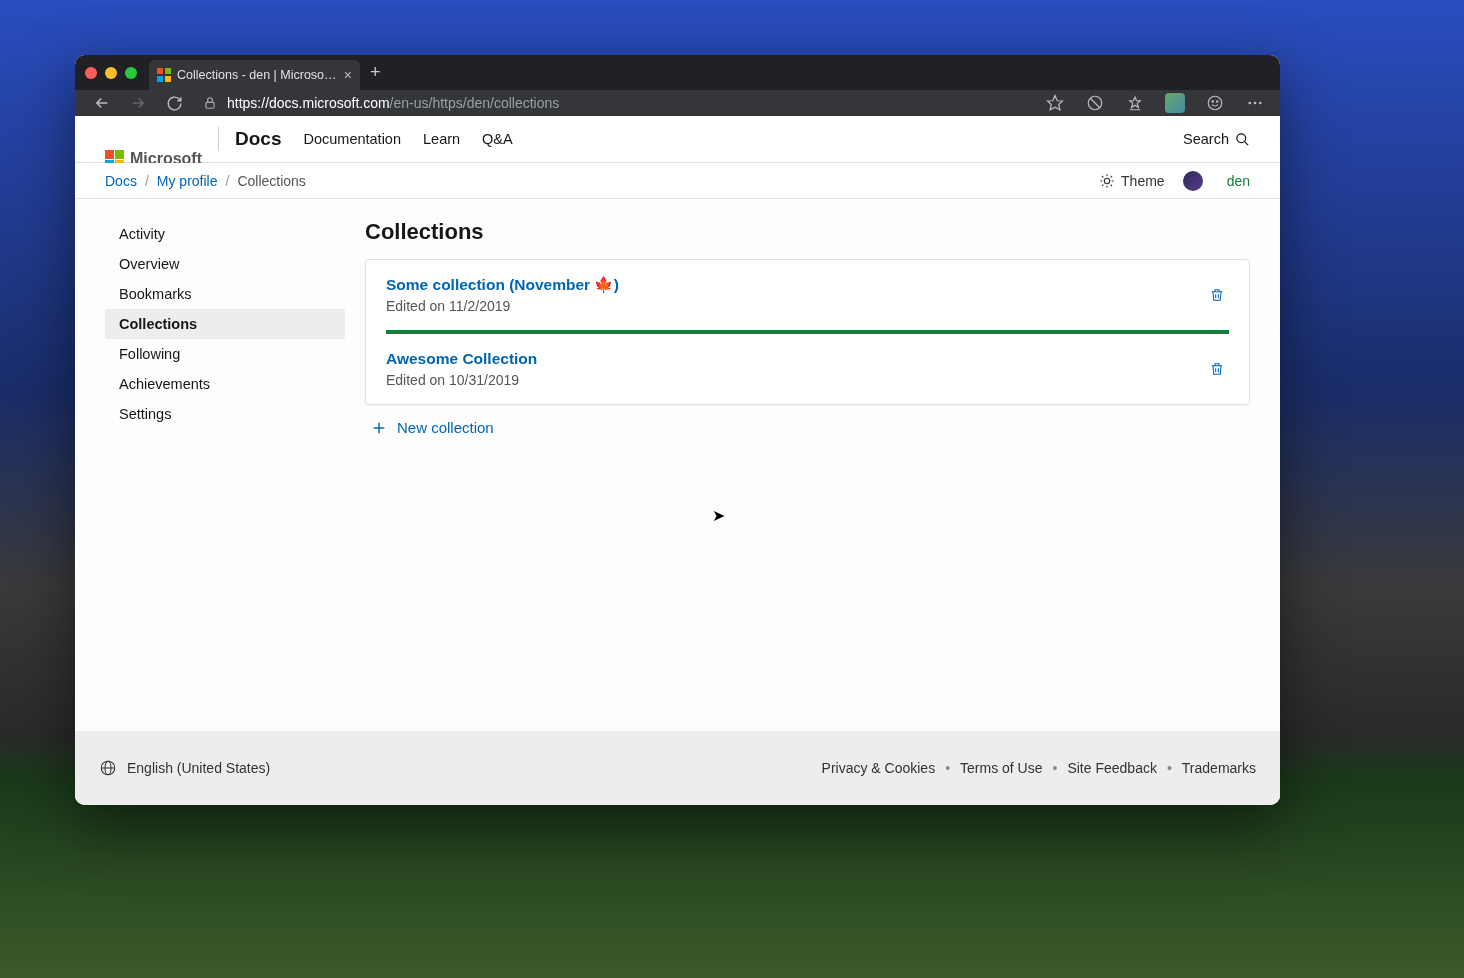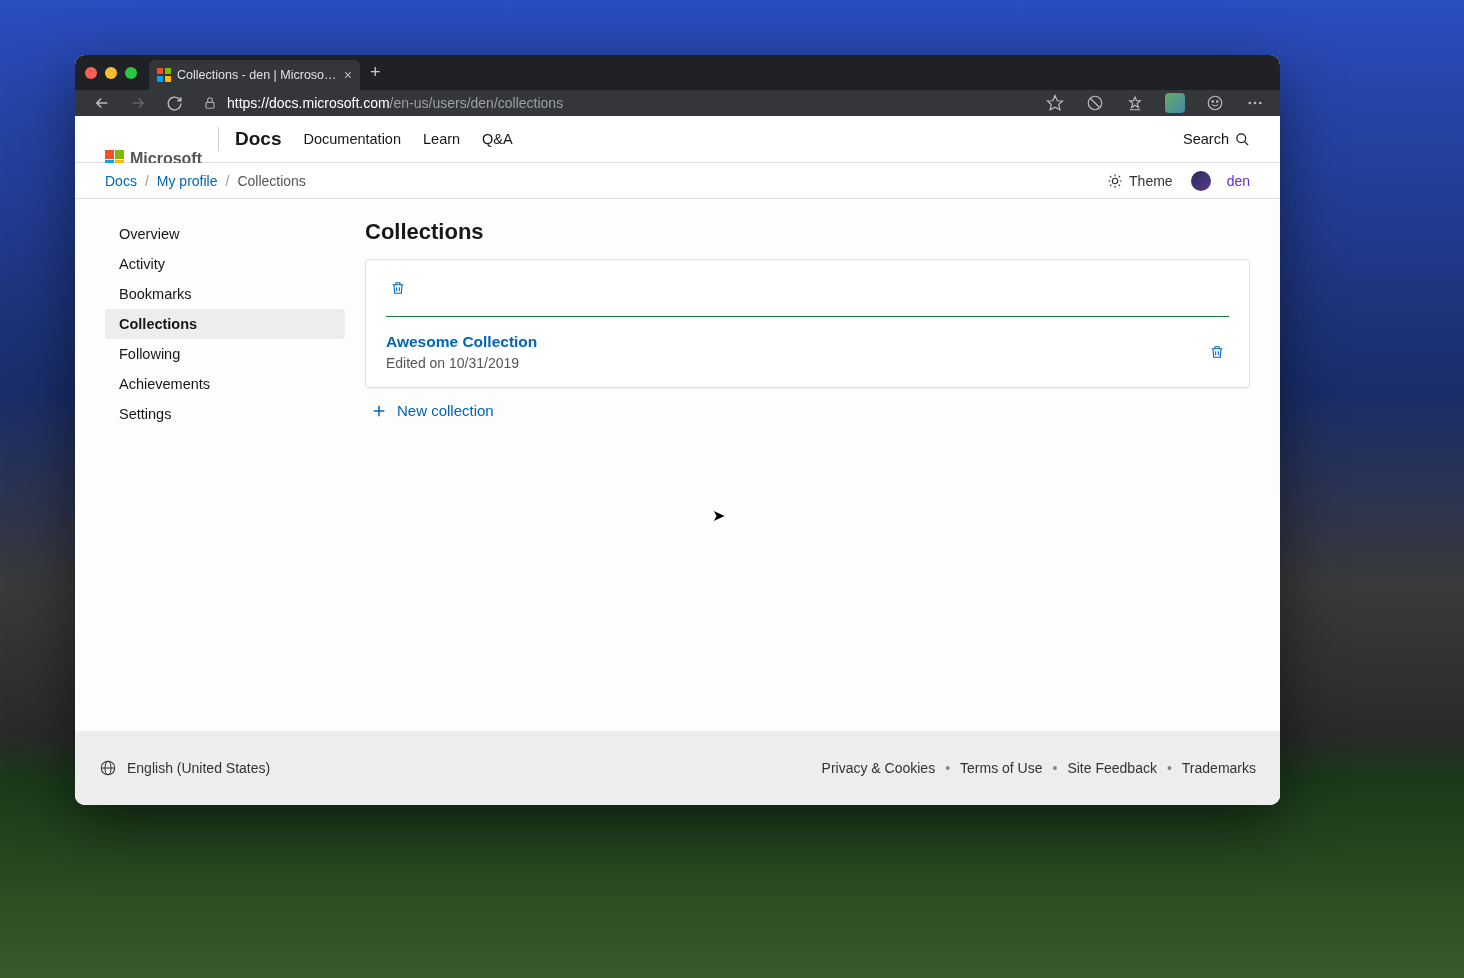--- a/index.html
+++ b/index.html
@@ -129,21 +129,21 @@
     align-items:center;
     padding:0 30px;
     font-size:14px;
   }
   .breadcrumb { display:flex; gap:8px; align-items:center; }
   .breadcrumb a { color:#0065b3; text-decoration:none; }
   .breadcrumb .sep { color:#999; }
   .breadcrumb .current { color:#555; }
   .sub-spacer { flex:1; }
   .theme-btn { display:flex; align-items:center; gap:6px; color:#333; cursor:pointer; margin-right:18px; }
-  .user-btn { display:flex; align-items:center; gap:16px; color:#6d28d9; cursor:pointer; }
+  .user-btn { display:flex; align-items:center; gap:24px; color:#15803d; cursor:pointer; }
   .avatar { width:20px; height:20px; border-radius:50%; background:linear-gradient(135deg,#2a2a5a,#5a3a8a); }
 
   .body-area {
     flex:1;
     display:flex;
     padding:20px 30px 0 30px;
     gap:20px;
     background:#fdfdfd;
   }
   .sidebar { width:240px; }
@@ -165,21 +165,21 @@
     border-radius:4px;
     padding:0;
     box-shadow:0 1px 2px rgba(0,0,0,0.05);
   }
   .collection-item {
     padding:16px 20px;
     display:flex;
     align-items:center;
     justify-content:space-between;
   }
-  .collection-item + .collection-item { border-top:1px solid #15803d; margin:0 20px; padding-left:0; padding-right:0; }
+  .collection-item + .collection-item { border-top:4px solid #15803d; margin:0 20px; padding-left:0; padding-right:0; }
   .card > .collection-item:first-child + .collection-item { margin:0 20px; padding:16px 0; }
   .collection-title { color:#0065b3; font-size:15.5px; font-weight:600; }
   .collection-sub { color:#555; font-size:14px; margin-top:4px; }
   .trash-btn { color:#0065b3; cursor:pointer; padding:4px; }
 
   .new-collection {
     display:flex;
     align-items:center;
     gap:10px;
     color:#0065b3;
@@ -256,21 +256,21 @@
         </svg>
     </div>
     <div class="url-area">
       <span class="lock-icon">
         <svg width="14" height="14" viewBox="0 0 24 24" fill="none" stroke="currentColor" stroke-width="2">
             <rect x="5" y="11" width="14" height="10" rx="2"></rect>
             <path d="M8 11V7a4 4 0 0 1 8 0v4"></path>
           </svg>
       </span>
       <span class="url-host">https://docs.microsoft.com</span>
-        <span class="url-path">/en-us/users/den/collections</span>
+        <span class="url-path">/en-us/https/den/collections</span>
     </div>
     <div class="right-icons">
       <div class="icon-btn">
         <svg width="18" height="18" viewBox="0 0 24 24" fill="none" stroke="currentColor" stroke-width="1.6">
             <polygon points="12 2 15 9 22 9.3 17 14 18.5 21 12 17.5 5.5 21 7 14 2 9.3 9 9"></polygon>
           </svg>
       </div>
       <div class="icon-btn">
         <svg width="18" height="18" viewBox="0 0 24 24" fill="none" stroke="currentColor" stroke-width="1.6">
             <circle cx="12" cy="12" r="9"></circle>
@@ -361,34 +361,38 @@
         <span>Theme</span>
       </div>
       <div class="user-btn">
         <div class="avatar"></div>
         <span>den</span>
       </div>
     </div>
 
     <div class="body-area">
       <div class="sidebar">
+        <div class="sidebar-item">Activity</div>
         <div class="sidebar-item">Overview</div>
-        <div class="sidebar-item">Activity</div>
         <div class="sidebar-item">Bookmarks</div>
         <div class="sidebar-item active">Collections</div>
         <div class="sidebar-item">Following</div>
         <div class="sidebar-item">Achievements</div>
         <div class="sidebar-item">Settings</div>
       </div>
 
       <div class="main-col">
         <h1 class="page-title">Collections</h1>
 
         <div class="card">
           <div class="collection-item">
+            <div>
+              <div class="collection-title">Some collection (November 🍁)</div>
+              <div class="collection-sub">Edited on 11/2/2019</div>
+            </div>
             <div class="trash-btn">
               <svg width="16" height="16" viewBox="0 0 24 24" fill="none" stroke="currentColor" stroke-width="1.6">
                   <path d="M4 7h16M9 7V4h6v3M6 7l1 13h10l1-13M10 11v6M14 11v6"></path>
                 </svg>
             </div>
           </div>
           <div class="collection-item">
             <div>
               <div class="collection-title">Awesome Collection</div>
               <div class="collection-sub">Edited on 10/31/2019</div>

